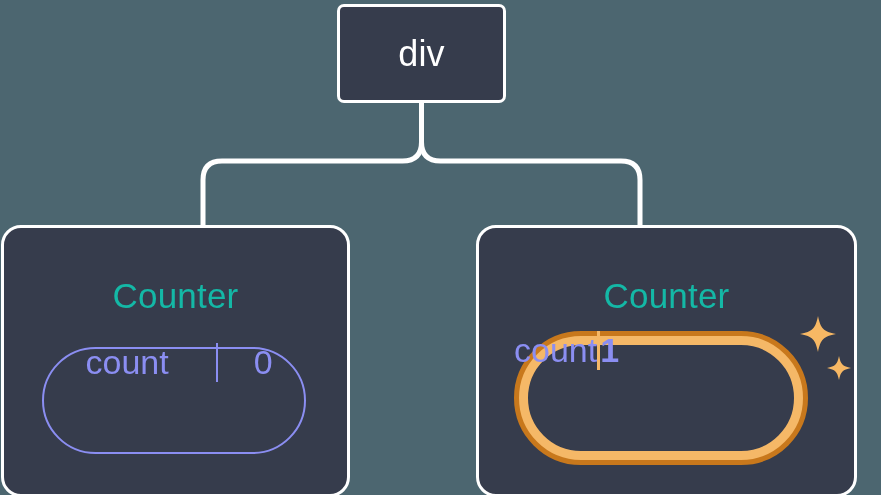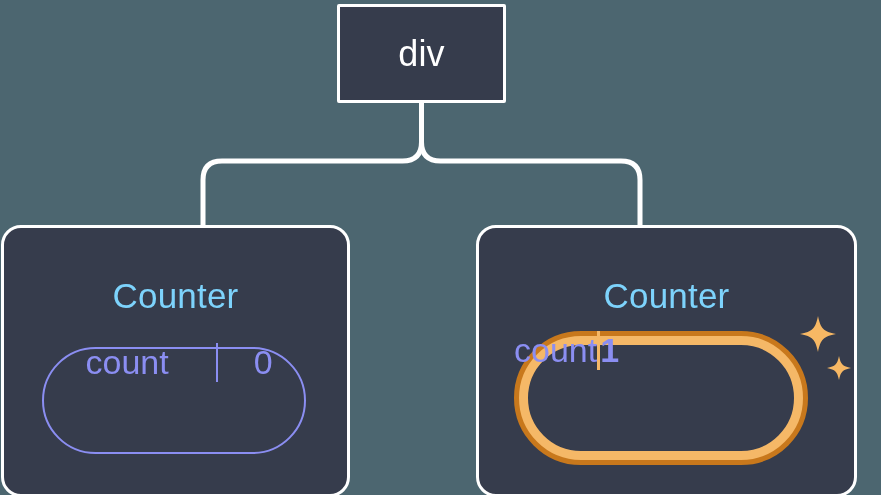--- a/index.html
+++ b/index.html
@@ -32,21 +32,21 @@
     background: #363c4c;
     border: 3px solid #ffffff;
     border-radius: 14px;
     box-sizing: border-box;
   }
   .node-root {
     left: 337px;
     top: 4px;
     width: 169px;
     height: 99px;
-    border-radius: 2px;
+    border-radius: 7px;
     display: flex;
     align-items: center;
     justify-content: center;
   }
   .node-root .node-title {
     font-size: 36px;
     color: #ffffff;
     letter-spacing: 0.2px;
     line-height: 1;
   }
@@ -60,21 +60,21 @@
   .node-left  { left: 1px;   width: 349px; }
   .node-right { left: 476px; width: 381px; }
 
   .node-child .node-title {
     position: absolute;
     left: 0;
     right: 0;
     top: 50px;
     text-align: center;
     font-size: 35px;
-    color: #7dd3fc;
+    color: #14b8a6;
     line-height: 1;
     letter-spacing: 0.2px;
   }
 
   
   .pill-wrap {
     position: absolute;
   }
   .pill-wrap-left  { left: 38px;  top: 343px; width: 270px; height: 114px; }
   .pill-wrap-right { left: 514px; top: 331px; width: 296px; height: 136px; }

